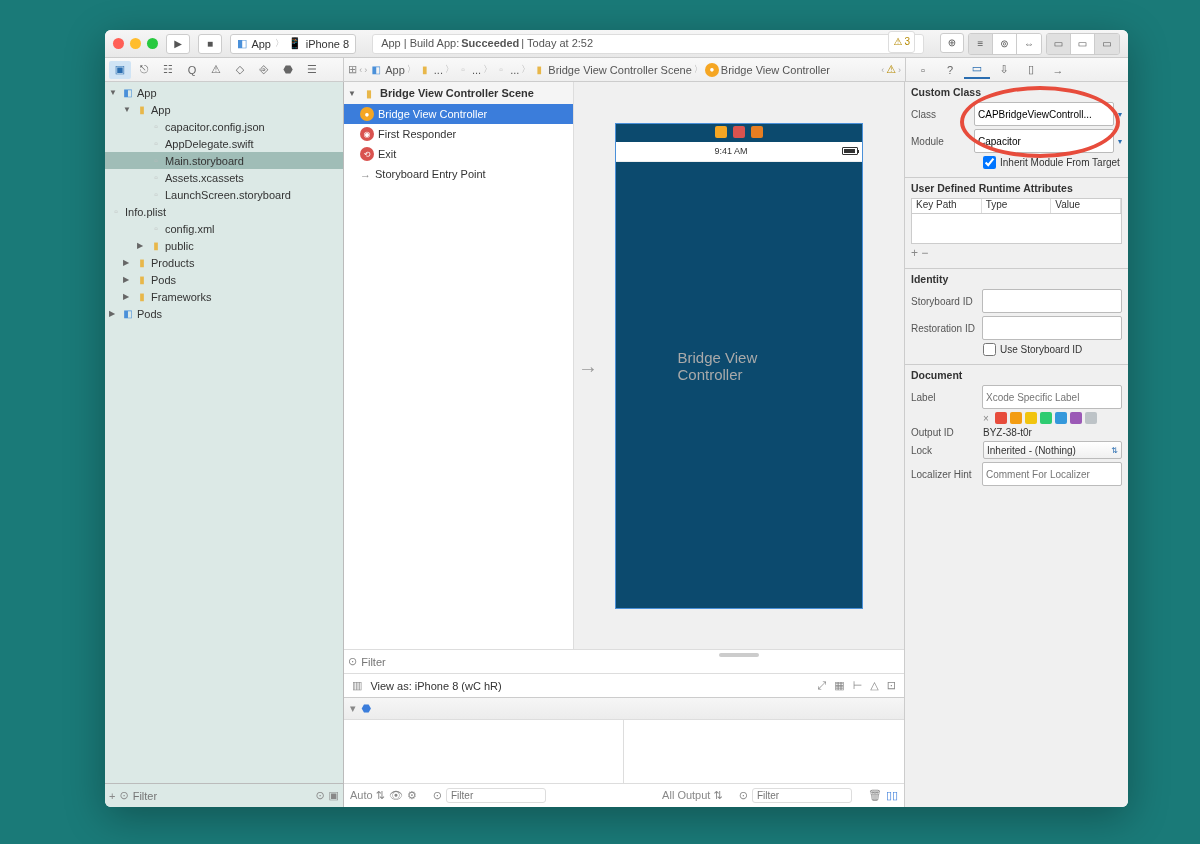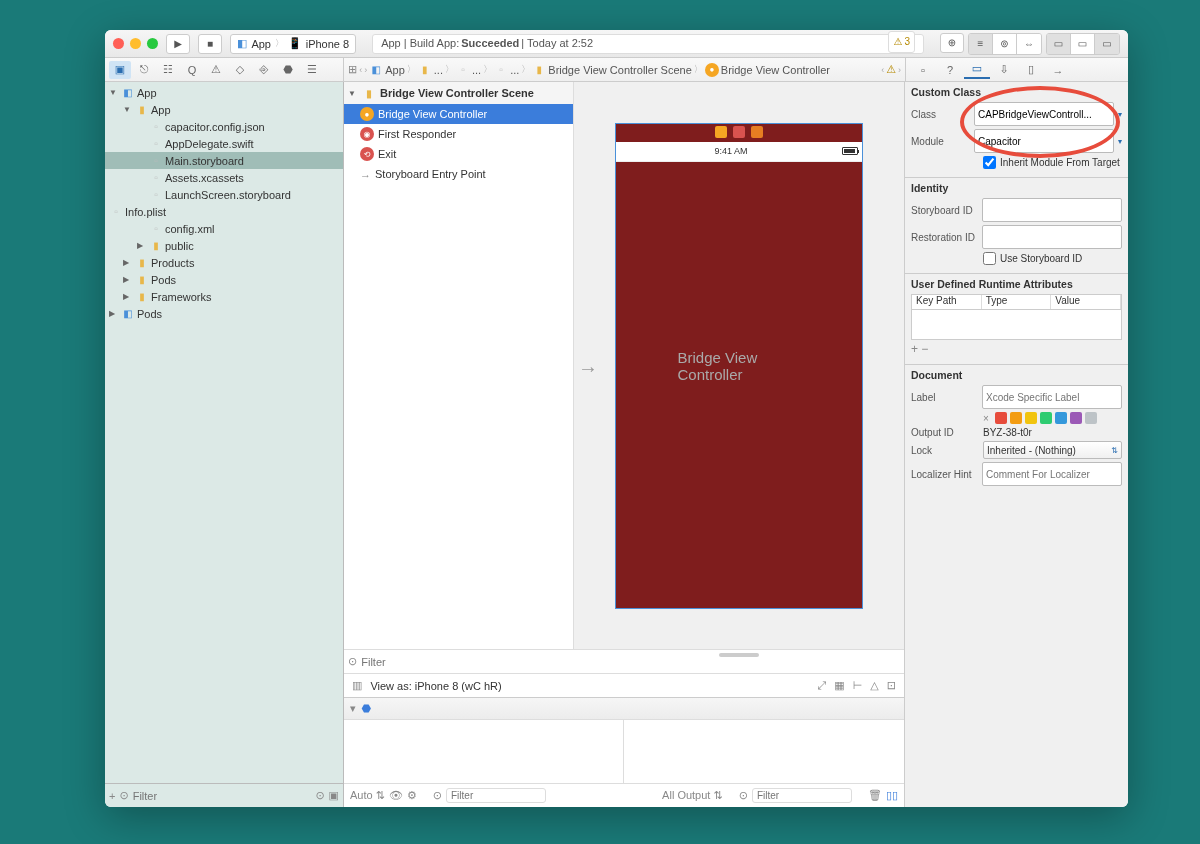--- a/index.html
+++ b/index.html
@@ -46,21 +46,21 @@
 .outline { width:230px; background:#fff; border-right:1px solid #ddd; font-size:11px; color:#333; }
 .outline-header { height:22px; background:#f5f5f5; display:flex; align-items:center; padding:0 4px; font-weight:bold; gap:4px; }
 .outline-row { height:20px; display:flex; align-items:center; padding-left:16px; gap:4px; }
 .outline-row.sel { background:#3b7ddb; color:#fff; }
 .oicon { width:14px; height:14px; border-radius:50%; display:inline-flex; align-items:center; justify-content:center; font-size:8px; }
 .oicon.vc { background:#f5a623; color:#fff; }
 .oicon.fr { background:#d9534f; color:#fff; }
 .oicon.ex { background:#d9534f; color:#fff; }
 .canvas { flex:1; background:#f0f0f0; display:flex; align-items:center; justify-content:center; position:relative; }
 .arrow-in { position:absolute; left:4px; top:50%; transform:translateY(-50%); font-size:20px; color:#999; }
-.phone { width:248px; height:486px; background:#7f1d1d; border:1px solid #4a90d9; position:relative; }
+.phone { width:248px; height:486px; background:#0c4a6e; border:1px solid #4a90d9; position:relative; }
 .phone-top { height:20px; background:#fff; border-bottom:1px solid #eee; display:flex; align-items:center; justify-content:space-between; padding:0 4px; font-size:9px; color:#333; margin-top:18px; }
 .phone-badges { position:absolute; top:2px; left:50%; transform:translateX(-50%); display:flex; gap:6px; }
 .pb { width:12px; height:12px; border-radius:2px; }
 .pb.y { background:#f5a623; } .pb.r { background:#d9534f; } .pb.o { background:#e67e22; }
 .phone-title { position:absolute; top:50%; left:50%; transform:translate(-50%,-50%); font-size:15px; color:#aaa; }
 .phone-handle { position:absolute; bottom:-8px; left:50%; transform:translateX(-50%); width:40px; height:4px; background:#ccc; border-radius:2px; }
 .viewas-bar { height:24px; background:#fff; border-top:1px solid #ddd; display:flex; align-items:center; padding:0 8px; font-size:11px; color:#333; gap:8px; }
 .viewas-bar .spacer { flex:1; }
 .viewas-bar .vicon { color:#888; font-size:11px; }
 .outline-footer { height:24px; border-top:1px solid #ddd; display:flex; align-items:center; padding:0 4px; font-size:11px; color:#888; gap:4px; }
@@ -381,46 +381,46 @@
           <input class="insp-input" value="Capacitor" style="">
           <span class="sel-arrow">▾</span>
         </div>
         <div class="insp-check">
           <input type="checkbox" checked="" style="">
           <span>Inherit Module From Target</span>
         </div>
       </div>
 
       <div class="insp-section">
-        <div class="insp-title">Identity</div>
-        <div class="insp-row">
-          <div class="insp-label">Storyboard ID</div>
-          <input class="insp-input" value="" style="">
-        </div>
-        <div class="insp-row">
-          <div class="insp-label">Restoration ID</div>
-          <input class="insp-input" value="" style="">
-        </div>
-        <div class="insp-check">
-          <input type="checkbox" style="">
-          <span>Use Storyboard ID</span>
-        </div>
-      </div>
-
-      <div class="insp-section">
         <div class="insp-title">User Defined Runtime Attributes</div>
         <div class="table-head">
           <div>Key Path</div>
           <div>Type</div>
           <div>Value</div>
         </div>
         <div style="height:30px; background:#fff; border:1px solid #ccc; border-top:none"></div>
         <div style="font-size:12px; color:#888; margin-top:2px">
           <span>+</span>
           <span>−</span>
+        </div>
+      </div>
+
+      <div class="insp-section">
+        <div class="insp-title">Identity</div>
+        <div class="insp-row">
+          <div class="insp-label">Storyboard ID</div>
+          <input class="insp-input" value="" style="">
+        </div>
+        <div class="insp-row">
+          <div class="insp-label">Restoration ID</div>
+          <input class="insp-input" value="" style="">
+        </div>
+        <div class="insp-check">
+          <input type="checkbox" style="">
+          <span>Use Storyboard ID</span>
         </div>
       </div>
 
       <div class="insp-section" style="border-bottom:none">
         <div class="insp-title">Document</div>
         <div class="insp-row">
           <div class="insp-label">Label</div>
           <input class="insp-input" placeholder="Xcode Specific Label" style="">
         </div>
         <div class="insp-row">

